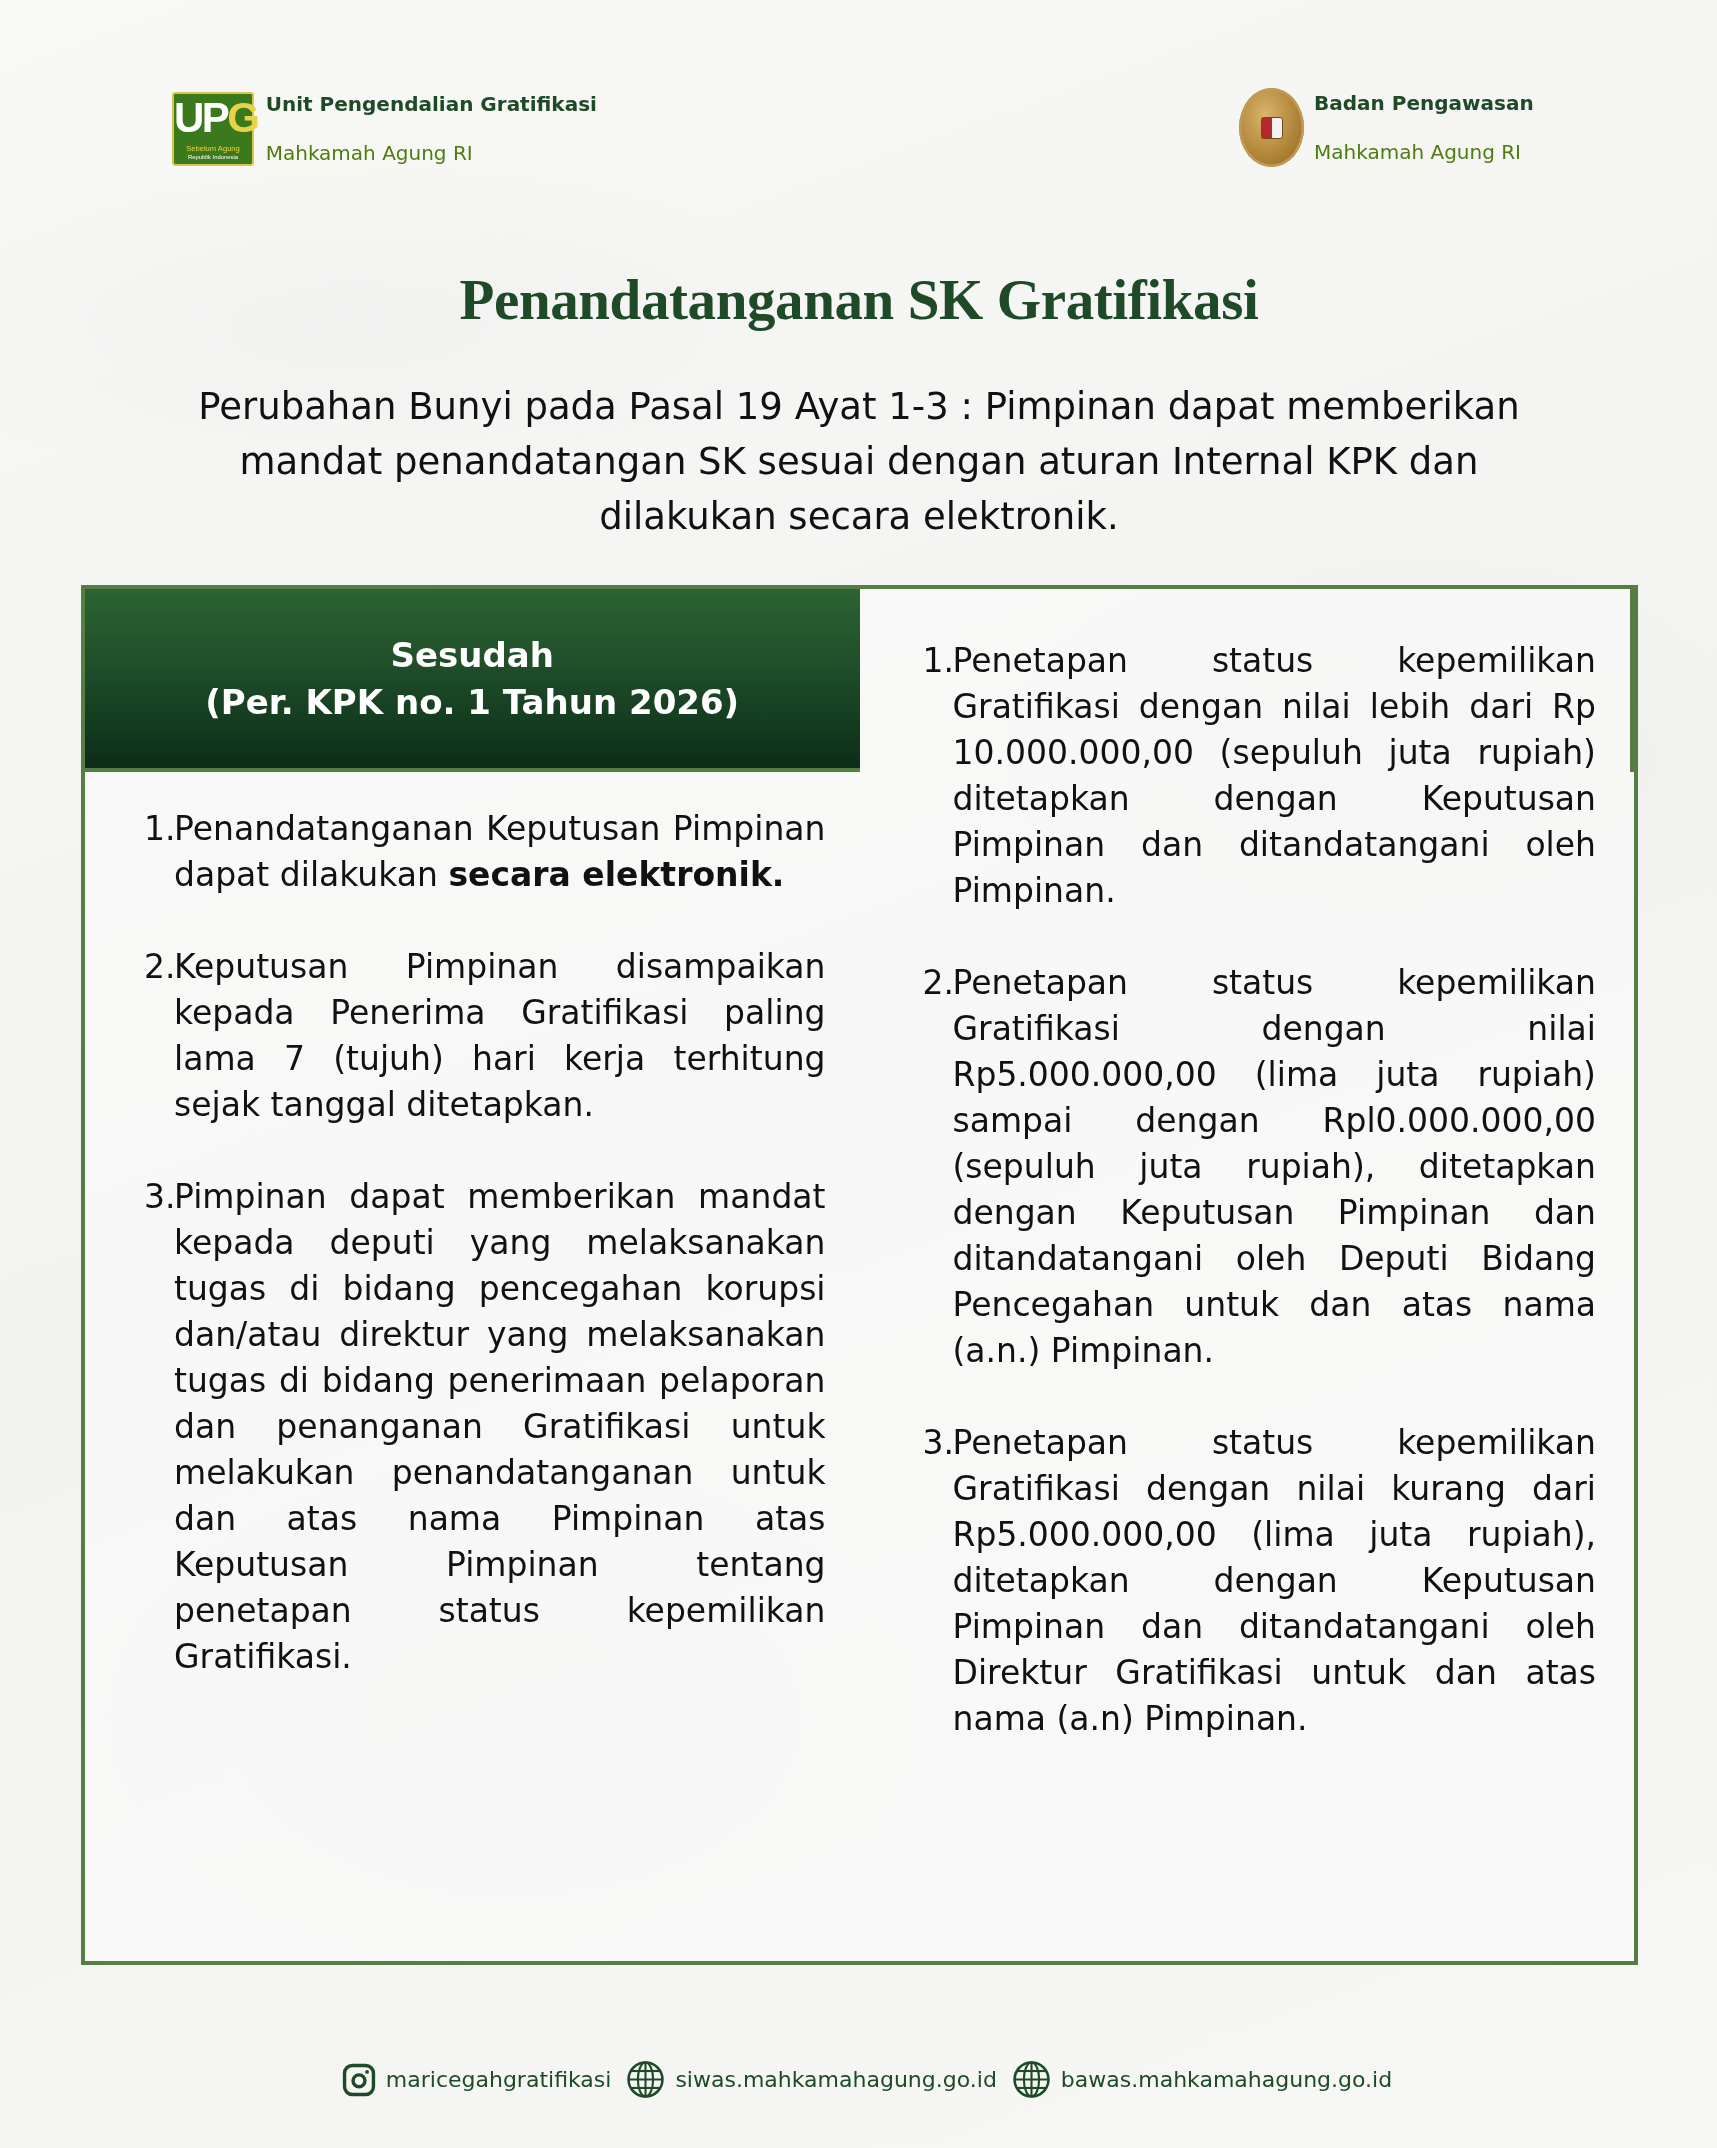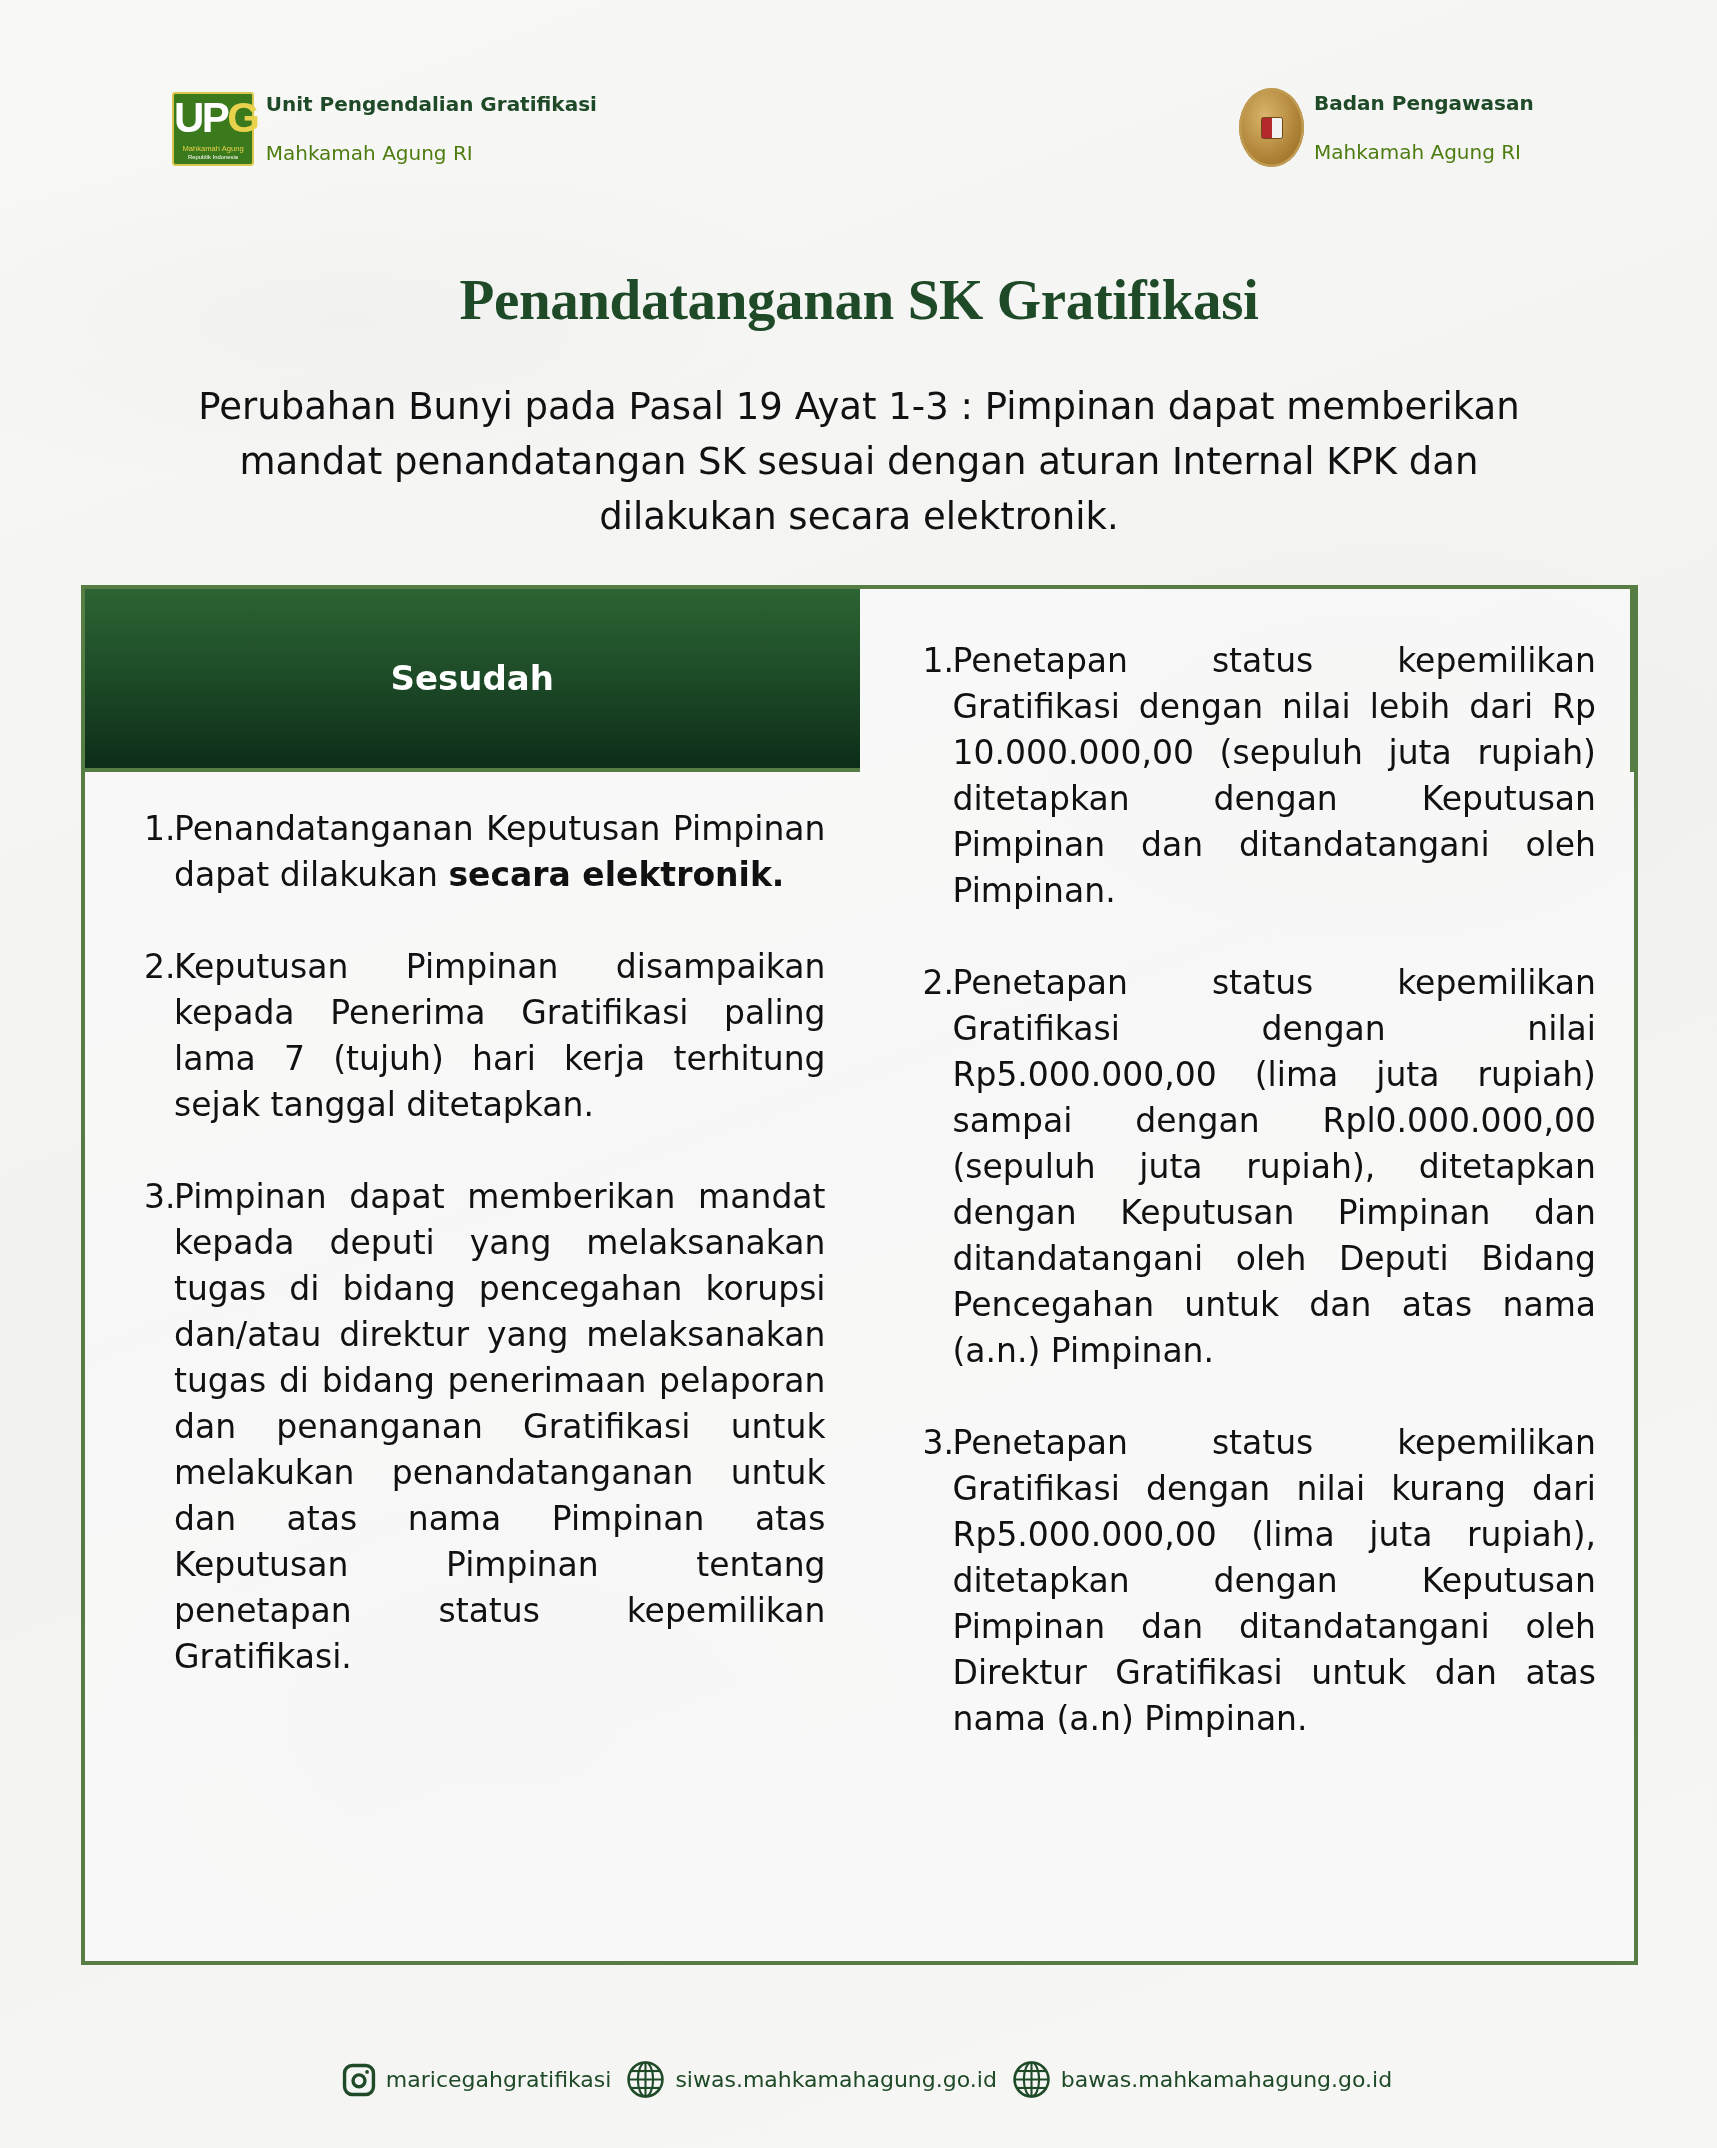--- a/index.html
+++ b/index.html
@@ -112,21 +112,21 @@
 <body>
 
 <div class="bg-texture"></div>
 
 <div class="brand brand-left">
   <div class="upg-logo">
     <div class="letters">
       <span class="u">U</span><span class="p">P</span><span class="g">G</span>
     </div>
     <div class="sub">
-      <span class="l1">Mahkamah Agung</span>
+      <span class="l1">Sebelum Agung</span>
       <span class="l2">Republik Indonesia</span>
     </div>
   </div>
   <div class="brand-text">
     <div class="t1">Unit Pengendalian Gratifikasi</div>
     <div class="t2">Mahkamah Agung RI</div>
   </div>
 </div>
 
 <div class="brand brand-right">
@@ -136,20 +136,21 @@
     <div class="t2">Mahkamah Agung RI</div>
   </div>
 </div>
 
 <h1 class="title">Penandatanganan SK Gratifikasi</h1>
 <p class="subtitle">Perubahan Bunyi pada Pasal 19 Ayat 1-3 : Pimpinan dapat memberikan mandat penandatangan SK sesuai dengan aturan Internal KPK dan dilakukan secara elektronik.</p>
 
 <div class="table">
   <div class="th right">
     <span>Sesudah</span>
+    <span>(Per. KPK no. 1 Tahun 2026)</span>
   </div>
 
   <div class="td left">
     <ol class="list">
       <li>
         <span class="num">1.</span>
         <span>Penetapan status kepemilikan Gratifikasi dengan nilai lebih dari Rp 10.000.000,00 (sepuluh juta rupiah) ditetapkan dengan Keputusan Pimpinan dan ditandatangani oleh Pimpinan.</span>
       </li>
       <li>
         <span class="num">2.</span>

